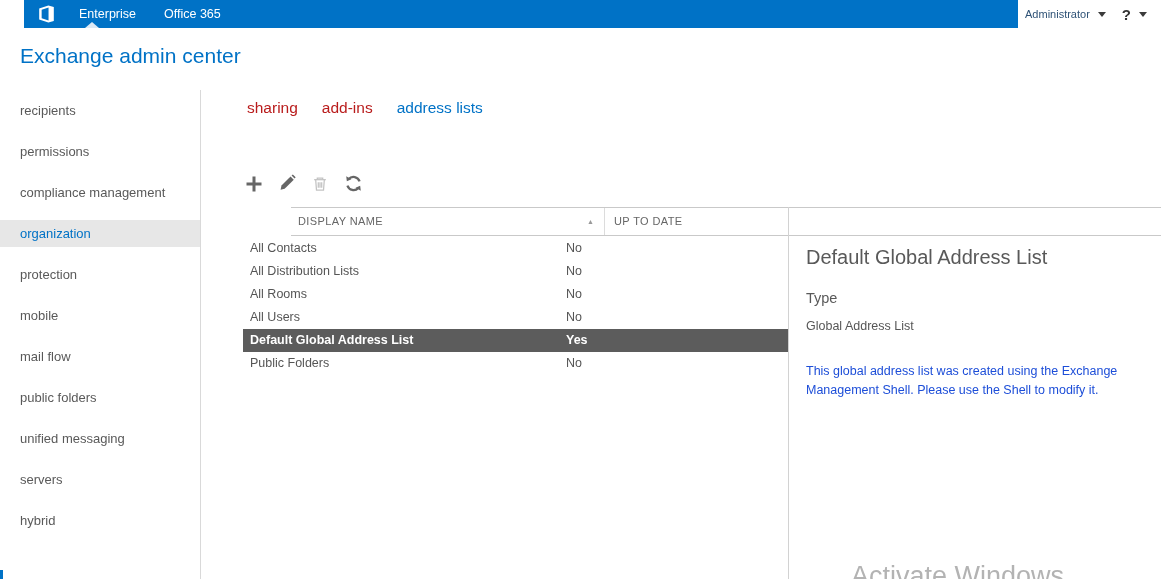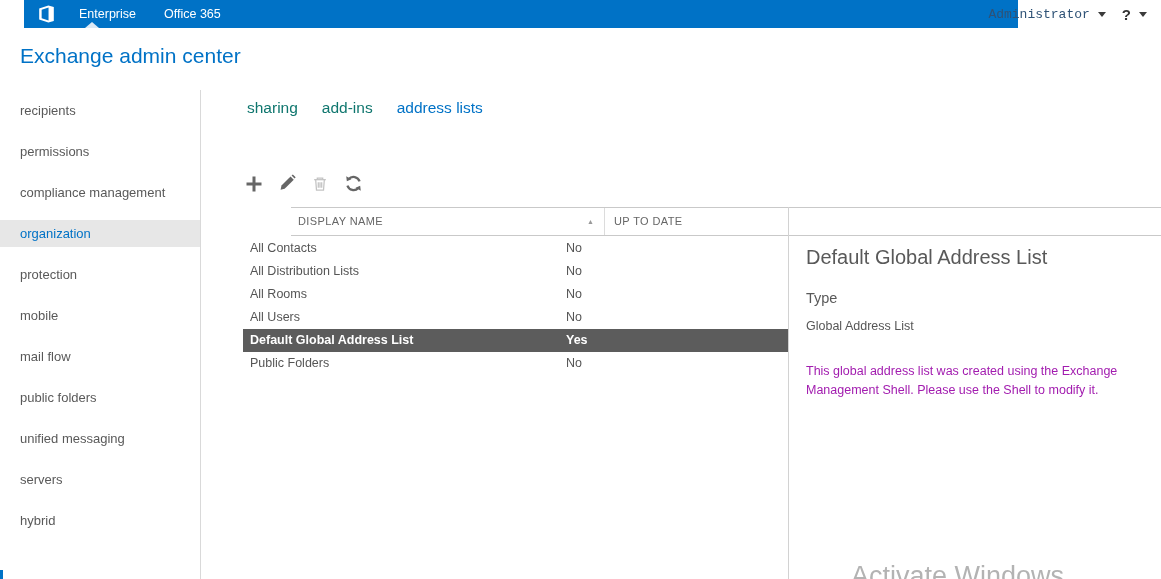--- a/index.html
+++ b/index.html
@@ -13,37 +13,37 @@
   
   .topbar { position:absolute; left:0; top:0; width:1161px; height:28px; background:#fff; }
   .topbar-blue { position:absolute; left:0; top:0; width:994px; height:28px; background:#0072c6; display:flex; align-items:center;margin-left:24px; }
   .office-logo { margin-left:14px; display:flex; align-items:center; }
   .brand-tab { color:#fff; font-size:12.5px; cursor:pointer; }
   .brand-tab.first { margin-left:24px; }
   .brand-tab.second { margin-left:28px; }
   .tab-notch { position:absolute; left:61px; top:22px; width:0; height:0;
     border-left:7px solid transparent; border-right:7px solid transparent; border-bottom:6px solid #dce9f5; }
   .topbar-right { position:absolute; right:14px; top:0; height:28px; display:flex; align-items:center; }
-  .admin-label { color:#2e5276; font-size:13px; cursor:pointer;font-family:Liberation Mono, monospace; }
+  .admin-label { color:#2e5276; font-size:11px; cursor:pointer; }
   .caret-down { width:0; height:0; border-left:4px solid transparent; border-right:4px solid transparent; border-top:5px solid #3b3b3b; margin-left:8px; cursor:pointer; }
   .help-q { color:#333; font-size:15px; font-weight:bold; margin-left:16px; cursor:pointer; }
 
   
   .page-title { position:absolute; left:20px; top:44px; font-size:21px; color:#0072c6; font-weight:normal; margin:0; }
 
   
   .sidebar { position:absolute; left:0; top:90px; width:201px; height:489px; border-right:1px solid #d9d9d9; background:#fff; }
   .sidebar ul { list-style:none; margin:0; padding:7px 0 0 0; }
   .sidebar li { height:27px; line-height:27px; margin-bottom:14px; padding-left:20px;
     font-size:13px; color:#595959; cursor:pointer; white-space:nowrap; }
   .sidebar li.selected { background:#e7e7e7; color:#0072c6; }
 
   
   .tab-strip { position:absolute; left:247px; top:99px; display:flex; gap:24px; }
-  .tab-strip .ctab { font-size:15.5px; color:#0f766e; cursor:pointer; }
+  .tab-strip .ctab { font-size:15.5px; color:#b91c1c; cursor:pointer; }
   .tab-strip .ctab.selected { color:#0072c6; }
 
   
   .toolbar { position:absolute; left:241px; top:173px; display:flex; gap:7px; align-items:center; }
   .tool { width:26px; height:24px; display:flex; align-items:center; justify-content:center; cursor:pointer; background:none; border:none; padding:0; }
   .tool.disabled { cursor:default; }
 
   
   .grid-header { position:absolute; left:243px; top:207px; width:910px; height:29px;
     border-top:1px solid #c9c9c9; border-bottom:1px solid #c9c9c9; background:#fff;margin-left:48px; }
@@ -59,21 +59,21 @@
   .grid-row .cell-value { position:absolute; left:323px; top:0; }
   .grid-row.selected { background:#5c5c5c; color:#fff; font-weight:bold; }
 
   .pane-divider { position:absolute; left:788px; top:207px; width:1px; height:372px; background:#d2d2d2; }
 
   
   .details { position:absolute; left:806px; top:246px; width:345px; color:#595959; }
   .details-title { font-size:20px; font-weight:normal; margin:0 0 21px 0; }
   .type-label { font-size:14.5px; margin:0 0 13px 0; }
   .type-value { font-size:12.5px; margin:0 0 29px 0; color:#565656; }
-  .details-desc { font-size:12.5px; line-height:1.55; margin:0; width:334px; color:#a21caf; }
+  .details-desc { font-size:12.5px; line-height:1.55; margin:0; width:334px; color:#1d4ed8; }
 
   
   .watermark { position:absolute; left:851px; top:561px; font-size:27px; color:#b3b3b3; white-space:nowrap; }
   .corner-mark { position:absolute; left:0; top:570px; width:3px; height:9px; background:#0072c6; }
 </style>
 </head>
 <body>
 
 <div class="topbar">
   <div class="topbar-blue">

